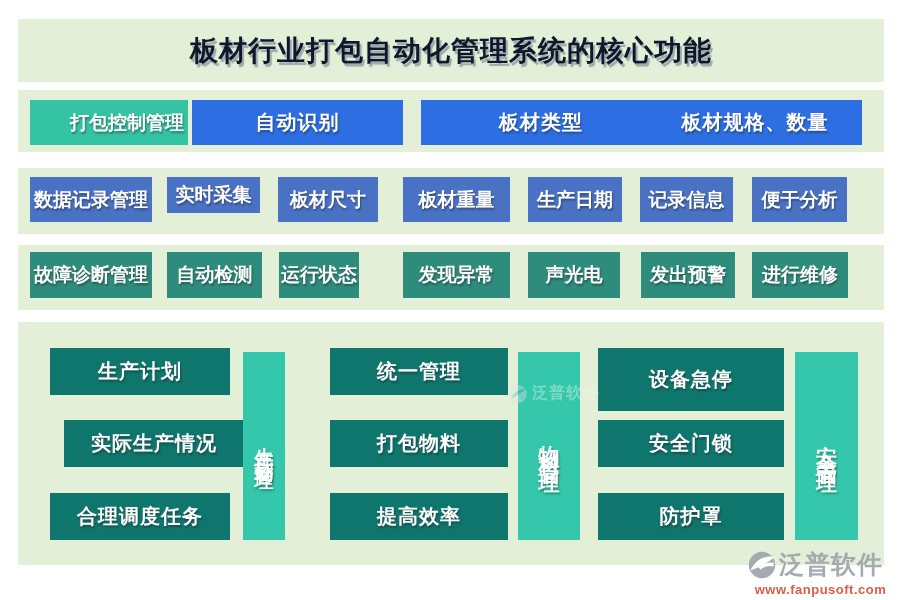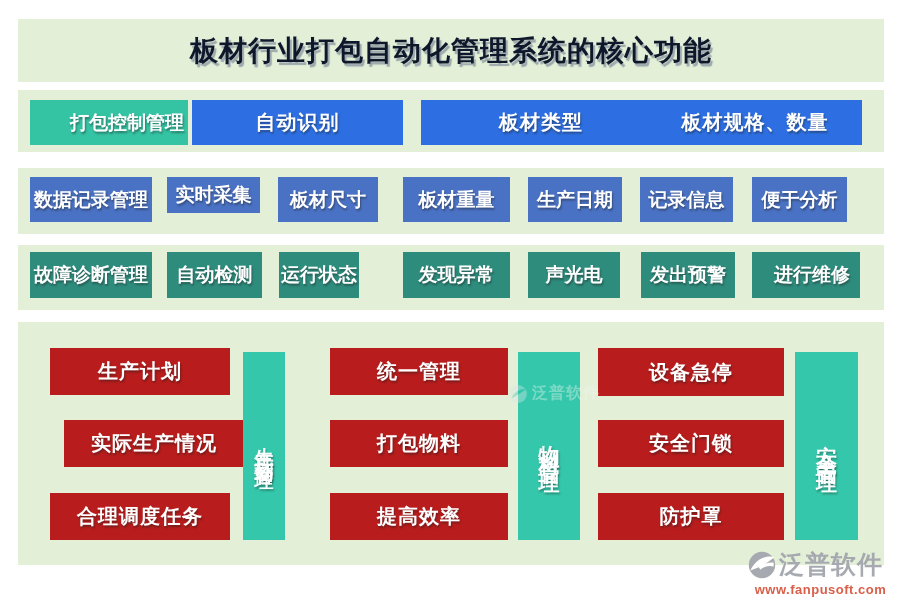--- a/index.html
+++ b/index.html
@@ -18,21 +18,21 @@
   .btn{
     position:absolute;display:flex;align-items:center;justify-content:center;
     color:#ffffff;font-weight:bold;font-size:20px;letter-spacing:1px;
     text-shadow:1px 2px 2px rgba(30,30,30,0.45);white-space:nowrap;
   }
   .btn.small{font-size:19px;letter-spacing:0;}
   .teal-header{background:#34C3A3;}
   .bright-blue{background:#2D6FE2;}
   .muted-blue{background:#4A72C4;}
   .dark-teal{background:#2E8C7D;}
-  .green{background:#b91c1c;}
+  .green{background:#0f766e;}
   .vbar{
     position:absolute;background:#34C7AB;display:flex;align-items:center;justify-content:center;
     color:#ffffff;font-weight:bold;
     writing-mode:vertical-rl;text-orientation:upright;
     text-shadow:1px 2px 2px rgba(30,30,30,0.35);
   }
   .vbar.narrow{font-size:19px;letter-spacing:5px;}
   .vbar.wide{font-size:21px;letter-spacing:9px;}
   .watermark{
     position:absolute;left:508px;top:383px;display:flex;align-items:center;gap:4px;
@@ -77,33 +77,33 @@
   <div class="btn muted-blue small" style="left:528px;top:177px;width:94px;height:45px;">生产日期</div>
   <div class="btn muted-blue small" style="left:640px;top:177px;width:93px;height:45px;">记录信息</div>
   <div class="btn muted-blue small" style="left:752px;top:177px;width:95px;height:45px;">便于分析</div>
 
   <div class="btn dark-teal small" style="left:30px;top:252px;width:122px;height:46px;">故障诊断管理</div>
   <div class="btn dark-teal small" style="left:167px;top:252px;width:95px;height:46px;">自动检测</div>
   <div class="btn dark-teal small" style="left:279px;top:252px;width:80px;height:46px;">运行状态</div>
   <div class="btn dark-teal small" style="left:403px;top:252px;width:107px;height:46px;">发现异常</div>
   <div class="btn dark-teal small" style="left:528px;top:252px;width:92px;height:46px;">声光电</div>
   <div class="btn dark-teal small" style="left:641px;top:252px;width:94px;height:46px;">发出预警</div>
-  <div class="btn dark-teal small" style="left:752px;top:252px;width:96px;height:46px;padding-left:12px;">进行维修</div>
+  <div class="btn dark-teal small" style="left:752px;top:252px;width:96px;height:46px;">进行维修</div>
 
   <div class="btn green" style="left:50px;top:348px;width:180px;height:47px;">生产计划</div>
   <div class="btn green" style="left:50px;top:420px;width:180px;height:47px;margin-left:14px;">实际生产情况</div>
   <div class="btn green" style="left:50px;top:493px;width:180px;height:47px;">合理调度任务</div>
   <div class="vbar narrow" style="left:243px;top:352px;width:42px;height:188px;">生产计划管理</div>
 
   <div class="btn green" style="left:330px;top:348px;width:178px;height:47px;">统一管理</div>
   <div class="btn green" style="left:330px;top:420px;width:178px;height:47px;">打包物料</div>
   <div class="btn green" style="left:330px;top:493px;width:178px;height:47px;">提高效率</div>
   <div class="vbar wide" style="left:518px;top:352px;width:62px;height:188px;">物料管理</div>
 
-  <div class="btn green" style="left:598px;top:348px;width:186px;height:48px;">设备急停</div>
+  <div class="btn green" style="left:598px;top:348px;width:186px;height:63px;">设备急停</div>
   <div class="btn green" style="left:598px;top:420px;width:186px;height:47px;">安全门锁</div>
   <div class="btn green" style="left:598px;top:493px;width:186px;height:47px;">防护罩</div>
   <div class="vbar wide" style="left:795px;top:352px;width:63px;height:188px;">安全管理</div>
 
   <div class="watermark">
     <svg width="20" height="20" viewBox="0 0 36 36">
       <circle cx="18" cy="18" r="16" fill="#dfe7ea"></circle>
       <path d="M6 26 C12 12, 24 8, 32 10 L20 18 Z" fill="#34C7AB"></path>
     </svg>
     <span class="wm-text">泛普软件</span>

